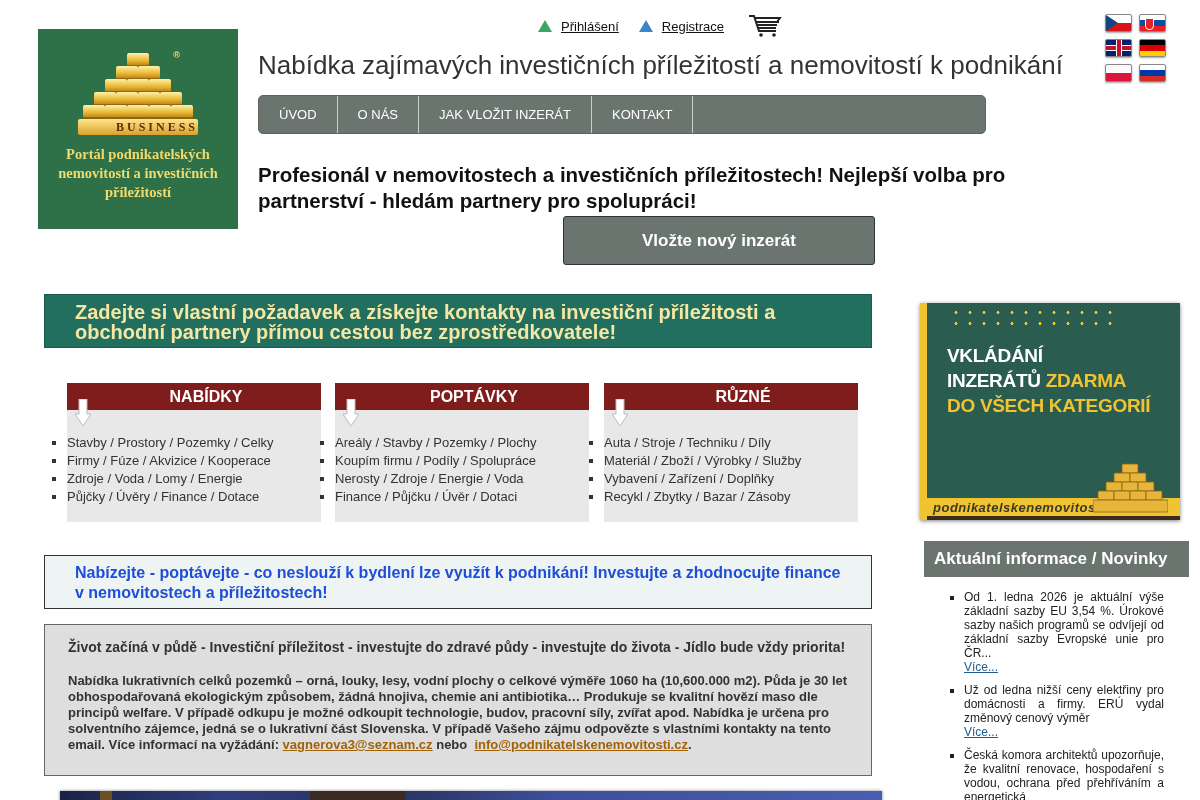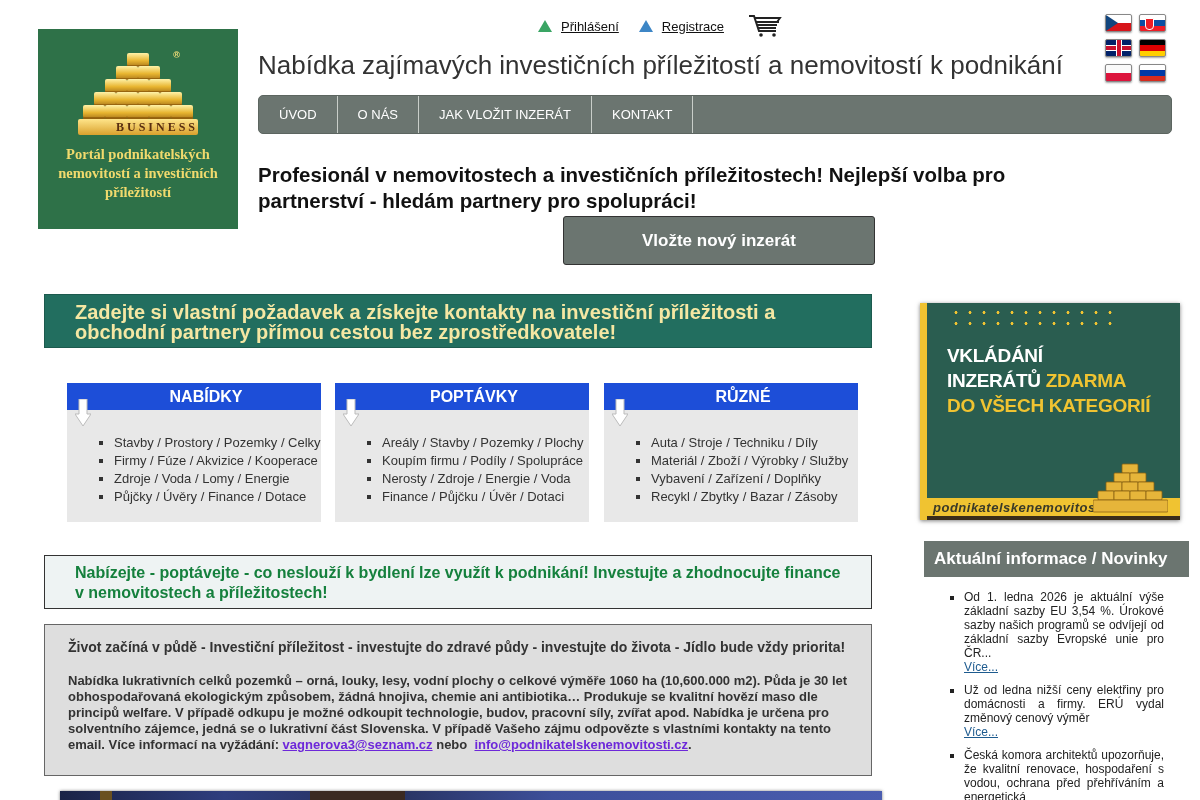--- a/index.html
+++ b/index.html
@@ -32,48 +32,48 @@
   .flag.gb::before { content: ""; position: absolute; left: 0; right: 0; top: 6px; height: 4px; background: #c8102e; box-shadow: 0 -1px 0 #fff, 0 1px 0 #fff; }
   .flag.gb::after { content: ""; position: absolute; top: 0; bottom: 0; left: 11px; width: 4px; background: #c8102e; box-shadow: -1px 0 0 #fff, 1px 0 0 #fff; }
   .flag.de { background: linear-gradient(#000 33%, #dd0000 33%, #dd0000 66%, #ffce00 66%); }
   .flag.pl { background: linear-gradient(#fafafa 50%, #dc143c 50%); }
   .flag.ru { background: linear-gradient(#fff 33%, #0039a6 33%, #0039a6 66%, #d52b1e 66%); }
 
   
   .site-title { position: absolute; left: 258px; top: 50px; font-size: 26px; color: #333; font-weight: normal; white-space: nowrap; }
 
   
-  .nav { position: absolute; left: 258px; top: 95px; width: 914px; height: 39px; background: #6b7570; border-radius: 5px; border: 1px solid #5c6560; display: flex; }
+  .nav { position: absolute; left: 258px; top: 95px; width: 728px; height: 39px; background: #6b7570; border-radius: 5px; border: 1px solid #5c6560; display: flex; }
   .nav a { color: #fff; font-size: 13px; text-decoration: none; display: flex; align-items: center; padding: 0 20px; border-right: 1px solid #c9cec9; height: 100%; }
 
   
   .headline { position: absolute; left: 258px; top: 150px; width: 840px; font-size: 20.5px; font-weight: bold; color: #111; line-height: 26px; margin-top: 12px; }
 
   
   .cta { position: absolute; left: 563px; top: 216px; width: 312px; height: 49px; background: #6b7570; border: 1px solid #333; border-radius: 3px; color: #fff; font-size: 17px; font-weight: bold; display: flex; align-items: center; justify-content: center; cursor: pointer; }
 
   
   .green-banner { position: absolute; left: 44px; top: 294px; width: 828px; height: 54px; background: #226e5f; border: 1px solid #1c5a4e; color: #f5e7a3; font-size: 20px; font-weight: bold; padding: 7px 30px; line-height: 20px; }
 
   
   .cat { position: absolute; top: 383px; width: 254px; height: 139px; background: #e8e8e8; }
-  .cat-head { height: 27px; background: #1d4ed8; color: #fff; font-size: 16px; font-weight: bold; text-align: center; line-height: 27px; padding-left: 24px; }
+  .cat-head { height: 27px; background: #7f1d1d; color: #fff; font-size: 16px; font-weight: bold; text-align: center; line-height: 27px; padding-left: 24px; }
   .cat-arrow { position: absolute; left: 8px; top: 16px; width: 16px; height: 28px; }
-  .cat ul { list-style: square; margin-top: 24px; padding-left: 47px; }
+  .cat ul { list-style: square; margin-top: 24px; }
   .cat li { font-size: 13px; color: #333; line-height: 18px; white-space: nowrap; }
   .cat li a { color: #333; text-decoration: none; }
 
   
-  .info-banner { position: absolute; left: 44px; top: 555px; width: 828px; height: 54px; background: #eef3f3; border: 1px solid #333; color: #15803d; font-size: 16px; font-weight: bold; padding: 7px 30px; line-height: 20px; }
+  .info-banner { position: absolute; left: 44px; top: 555px; width: 828px; height: 54px; background: #eef3f3; border: 1px solid #333; color: #1d4ed8; font-size: 16px; font-weight: bold; padding: 7px 30px; line-height: 20px; }
 
   
   .offer { position: absolute; left: 44px; top: 624px; width: 828px; height: 152px; background: #dedede; border: 1px solid #666; padding: 14px 23px; color: #333; font-weight: bold; font-size: 13px; }
   .offer h3 { font-size: 14px; font-weight: bold; margin-bottom: 18px; color: #333; }
   .offer p { line-height: 16px; }
-  .offer a { color: #6d28d9; text-decoration: underline; }
+  .offer a { color: #a16207; text-decoration: underline; }
 
   
   .bottom-img { position: absolute; left: 60px; top: 791px; width: 822px; height: 20px; background: linear-gradient(90deg, #1a2346 0%, #2f3e7e 20%, #27325f 40%, #3d4f9a 60%, #4a5db0 100%); box-shadow: 0 0 3px rgba(0,0,0,.5); }
   .bottom-img .bld1 { position: absolute; left: 40px; top: 0; width: 12px; height: 20px; background: #6a5020; }
   .bottom-img .bld2 { position: absolute; left: 250px; top: 0; width: 95px; height: 20px; background: #3b2a22; }
 
   
   .promo { position: absolute; left: 920px; top: 303px; width: 260px; height: 217px; background: #2a5d50; box-shadow: 0 1px 4px rgba(0,0,0,.5); overflow: hidden; border-left: 7px solid #f0c331; }
   .promo .dots { position: absolute; left: 22px; top: 4px; width: 170px; height: 22px; background-image: radial-gradient(circle, #f0c331 1.4px, transparent 1.6px); background-size: 14px 11px; }
   .promo .ptxt { position: absolute; left: 20px; top: 40px; font-weight: bold; font-size: 19px; line-height: 25px; color: #fff; letter-spacing: -0.3px; }

